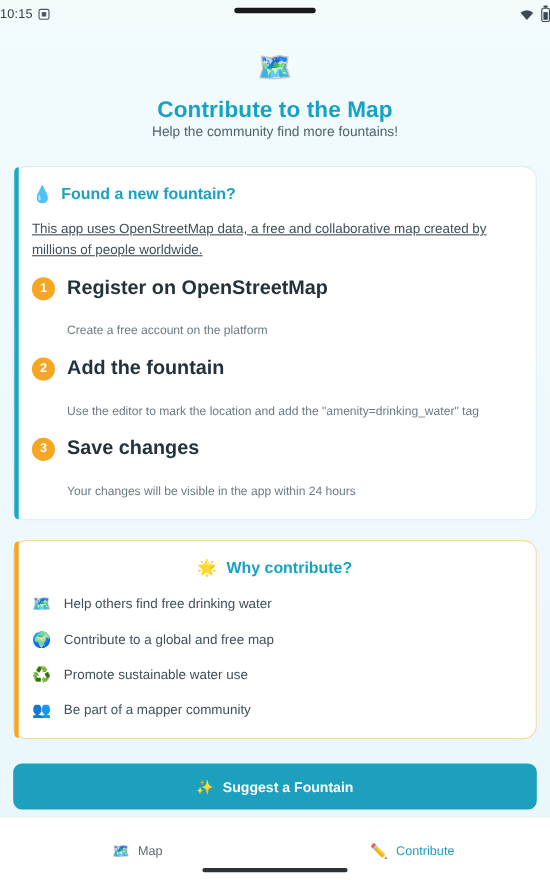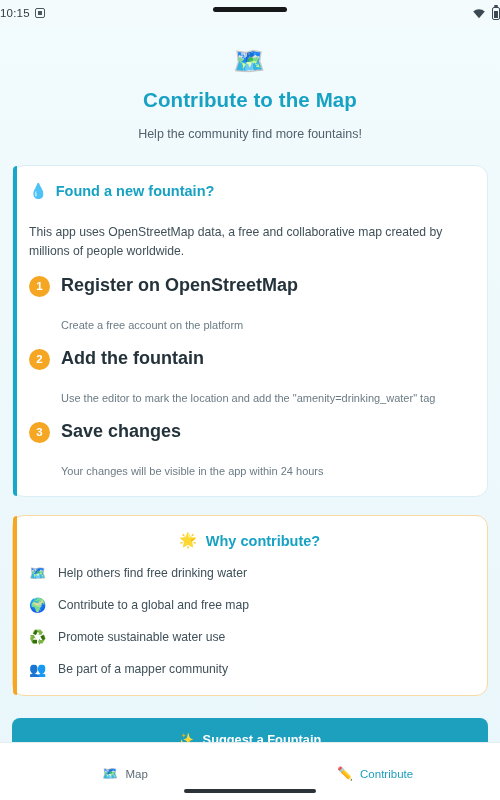--- a/index.html
+++ b/index.html
@@ -87,21 +87,21 @@
   }
   .hero-emoji { font-size: 26px; line-height: 1; }
   .hero-title {
     margin-top: 14px;
     font-size: 20.5px;
     font-weight: bold;
     color: #17a2c4;
     letter-spacing: .1px;
   }
   .hero-sub {
-    margin-top: 15px;
+    margin-top: 1px;
     font-size: 12.5px;
     color: #51626c;
   }
 
   
   .card {
     background: #ffffff;
     border: 1px solid #d9eef5;
     border-radius: 12px;
     margin-top: 18px;
@@ -130,24 +130,25 @@
     display: flex;
     align-items: center;
     gap: 8px;
     font-size: 14.5px;
     font-weight: bold;
     color: #17a2c4;
   }
   .card-head .emj { font-size: 15px; }
 
   .card-body {
-    margin-top: 23px;
+    margin-top: 13px;
     font-size: 12.2px;
     line-height: 1.55;
     color: #3f5058;
+    text-decoration: underline;
   }
 
   .steps { margin-top: 14px; }
   .step {
     display: flex;
     gap: 11px;
     margin-bottom: 15px;
   }
   .step:last-child { margin-bottom: 0; }
   .step-num {

